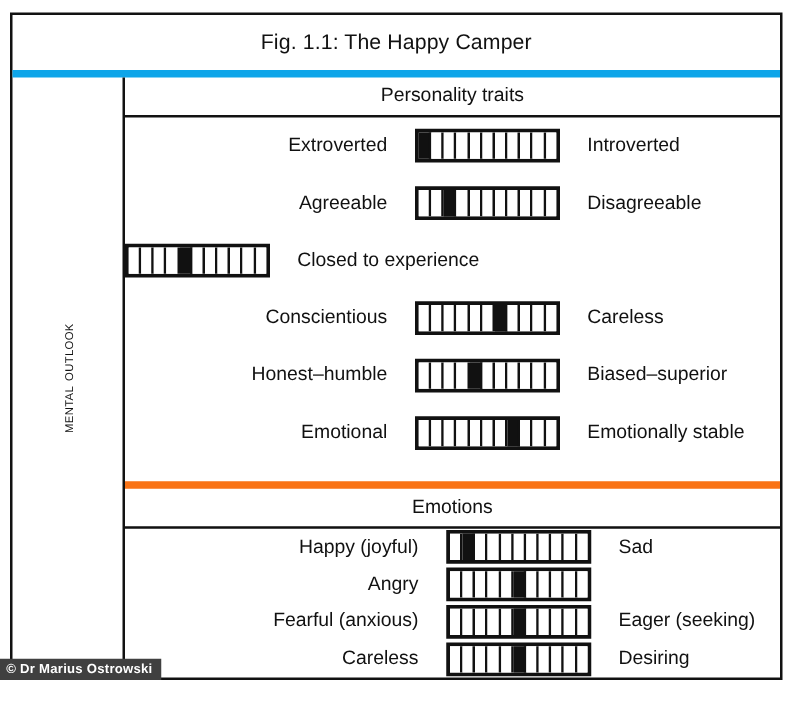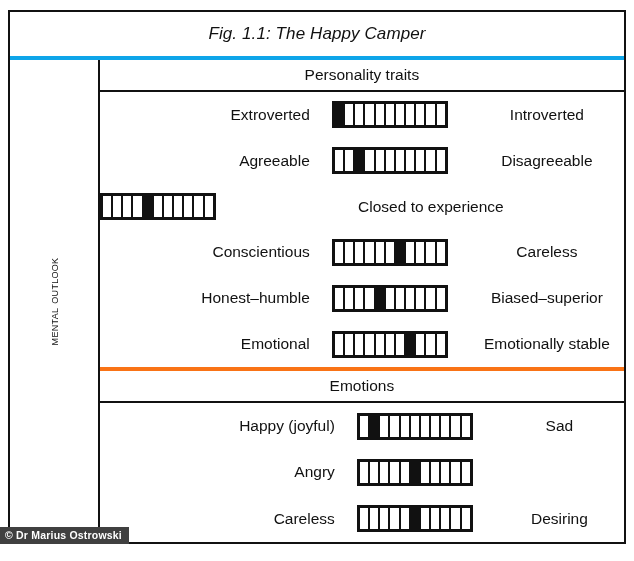--- a/index.html
+++ b/index.html
@@ -26,27 +26,26 @@
     box-sizing: border-box;
     display: flex;
     flex-direction: column;
     background: #ffffff;
   }
 
   
   .fig-title {
     height: 44px;
     flex: 0 0 44px;
-    border-bottom: 4px solid #0ea5e9;
+    border-bottom: 6px solid #0ea5e9;
     display: flex;
     align-items: center;
     justify-content: center;
     font-size: 17px;
     letter-spacing: 0.1px;
-    font-style: italic;
   }
 
   
   .fig-body {
     flex: 1 1 auto;
     display: flex;
     min-height: 0;
   }
 
   .axis-label {
@@ -75,21 +74,22 @@
 
   .section-header {
     flex: 0 0 30px;
     border-bottom: 2px solid #111111;
     display: flex;
     align-items: center;
     justify-content: center;
     font-size: 15.5px;
   }
   .section-header.second {
-    border-top: 4px solid #f97316;
+    border-top: 6px solid #f97316;
+    margin-top: 16px;
   }
 
   .section-rows {
     display: flex;
     flex-direction: column;
   }
   .section-rows.traits { flex: 0 0 275px; }
   .section-rows.emotions { flex: 1 1 auto; padding-left: 25px; }
 
   .trait-row {
@@ -103,21 +103,21 @@
     flex: 0 0 232px;
     text-align: right;
     padding-right: 22px;
     box-sizing: border-box;
     font-size: 15.5px;
     white-space: nowrap;
   }
 
   .label-right {
     flex: 1 1 auto;
-    text-align: center;
+    text-align: left;
     padding-left: 22px;
     box-sizing: border-box;
     font-size: 15.5px;
     white-space: nowrap;
   }
 
   
   .scale {
     flex: 0 0 116px;
     height: 27px;
@@ -315,20 +315,37 @@
             <div class="cell"></div>
             <div class="cell filled"></div>
             <div class="cell"></div>
             <div class="cell"></div>
             <div class="cell"></div>
             <div class="cell"></div>
             <div class="cell"></div>
           </div>
         </div>
 
+        <div class="trait-row">
+          <div class="label-left">Fearful (anxious)</div>
+          <div class="scale">
+            <div class="cell"></div>
+            <div class="cell"></div>
+            <div class="cell"></div>
+            <div class="cell"></div>
+            <div class="cell"></div>
+            <div class="cell filled"></div>
+            <div class="cell"></div>
+            <div class="cell"></div>
+            <div class="cell"></div>
+            <div class="cell"></div>
+            <div class="cell"></div>
+          </div>
+          <div class="label-right">Eager (seeking)</div>
+        </div>
 
         <div class="trait-row">
           <div class="label-left">Careless</div>
           <div class="scale">
             <div class="cell"></div>
             <div class="cell"></div>
             <div class="cell"></div>
             <div class="cell"></div>
             <div class="cell"></div>
             <div class="cell filled"></div>

